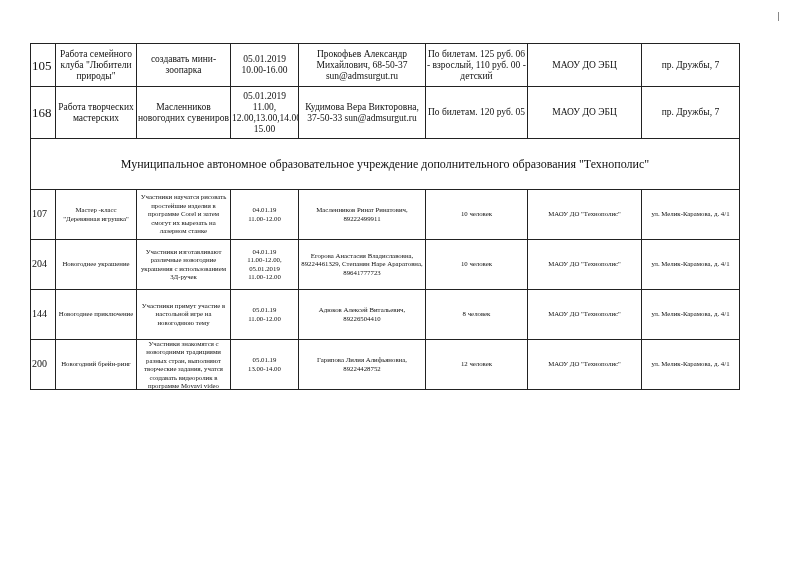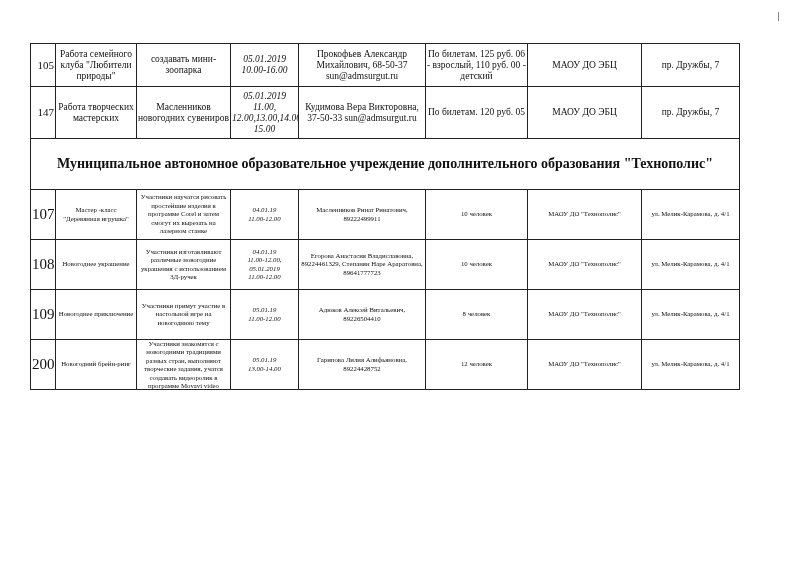--- a/index.html
+++ b/index.html
@@ -2,25 +2,25 @@
 <html><head>
 <meta charset="utf-8">
 <style>
   html, body { margin:0; padding:0; background:#ffffff; }
   body { width:800px; height:566px; position:relative; overflow:hidden;
          font-family:"Liberation Serif", "DejaVu Serif", serif; color:#111; }
   .page-mark { position:absolute; left:778px; top:12px; width:1px; height:9px; background:#888; }
   table.doc { position:absolute; left:30px; top:43px; border-collapse:collapse; table-layout:fixed; width:709px; }
   table.doc td { border:1px solid #222; text-align:center; vertical-align:middle; padding:0 1px; overflow:hidden; }
   .r-big td { font-size:9.5px; line-height:11px; }
-  .r-big td.num { text-align:right; font-size:11px; }
+  .r-big td.num { text-align:left; font-size:13px; }
   .r-small td { font-size:6.8px; line-height:8.4px; }
-  .r-small td.num { text-align:left; font-size:15px; }
-  td.section { font-weight:bold; font-size:14px; height:50px;margin-top:32px; }
-  .cell-text { white-space:pre-line; display:block;font-style:italic; }
+  .r-small td.num { text-align:left; font-size:10px; }
+  td.section { font-weight:normal; font-size:12px; height:50px;margin-top:32px; }
+  .cell-text { white-space:pre-line; display:block; }
   .clip { max-height:49px; overflow:hidden; display:block; }
 </style>
 </head>
 <body>
 
 <div class="page-mark"></div>
 
 <table class="doc">
   <colgroup>
     <col style="width:25px">
@@ -42,21 +42,21 @@
           <span class="cell-text">05.01.2019
 10.00-16.00</span>
         </td>
     <td>Прокофьев Александр Михайлович, 68-50-37 sun@admsurgut.ru</td>
     <td>По билетам. 125 руб. 06 - взрослый, 110 руб. 00 - детский</td>
     <td>МАОУ ДО ЭБЦ</td>
     <td>пр. Дружбы, 7</td>
   </tr>
 
   <tr class="r-big" style="height:52px">
-    <td class="num">147</td>
+    <td class="num">168</td>
     <td>Работа творческих мастерских</td>
     <td>Масленников новогодних сувениров</td>
     <td>
           <span class="cell-text">05.01.2019
 11.00,
 12.00,13.00,14.00,
 15.00</span>
         </td>
     <td>Кудимова Вера Викторовна, 37-50-33  sun@admsurgut.ru</td>
     <td>По билетам. 120 руб. 05</td>
@@ -78,41 +78,41 @@
           <span class="cell-text">04.01.19
 11.00-12.00</span>
         </td>
     <td>Масленников Ринат Ринатович, 89222499911</td>
     <td>10 человек</td>
     <td>МАОУ ДО "Технополис"</td>
     <td>ул. Мелик-Карамова, д. 4/1</td>
   </tr>
 
   <tr class="r-small" style="height:50px">
-    <td class="num">108</td>
+    <td class="num">204</td>
     <td>Новогоднее украшение</td>
     <td>
           <span class="clip">Участники изготавливают различные новогодние украшения с использованием 3Д-ручек</span>
         </td>
     <td>
           <span class="cell-text">04.01.19
 11.00-12.00,
 05.01.2019
 11.00-12.00</span>
         </td>
     <td>
           <span class="clip">Егорова Анастасия Владиславовна, 89224461329,      Степанян Наре Араратовна, 89641777723</span>
         </td>
     <td>10 человек</td>
     <td>МАОУ ДО "Технополис"</td>
     <td>ул. Мелик-Карамова, д. 4/1</td>
   </tr>
 
   <tr class="r-small" style="height:50px">
-    <td class="num">109</td>
+    <td class="num">144</td>
     <td>Новогоднее приключение</td>
     <td>
           <span class="clip">Участники примут участие в настольной игре на новогоднюю тему</span>
         </td>
     <td>
           <span class="cell-text">05.01.19
 11.00-12.00</span>
         </td>
     <td>Адюков Алексей Витальевич, 89226504410</td>
     <td>8 человек</td>

